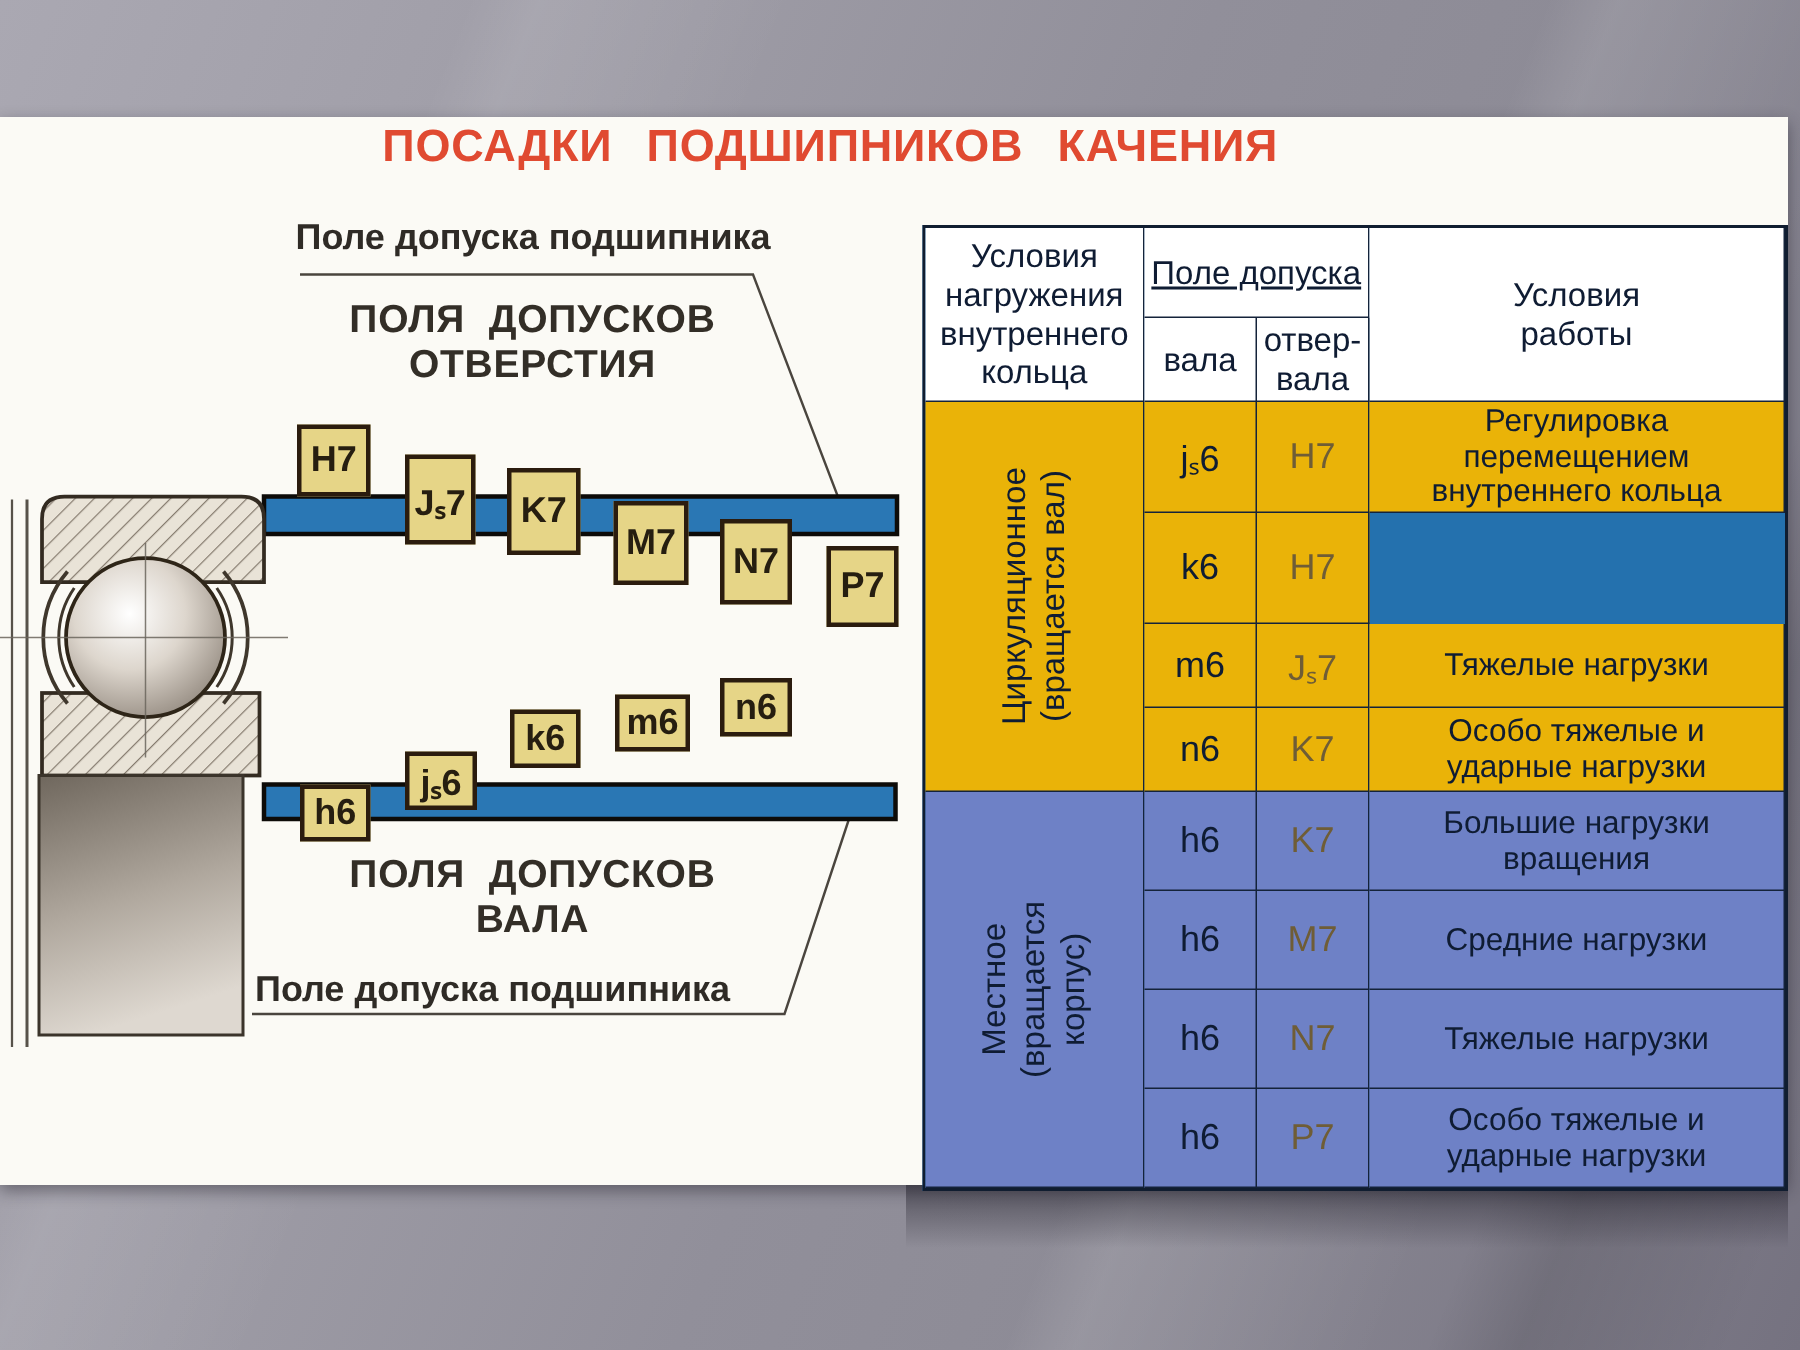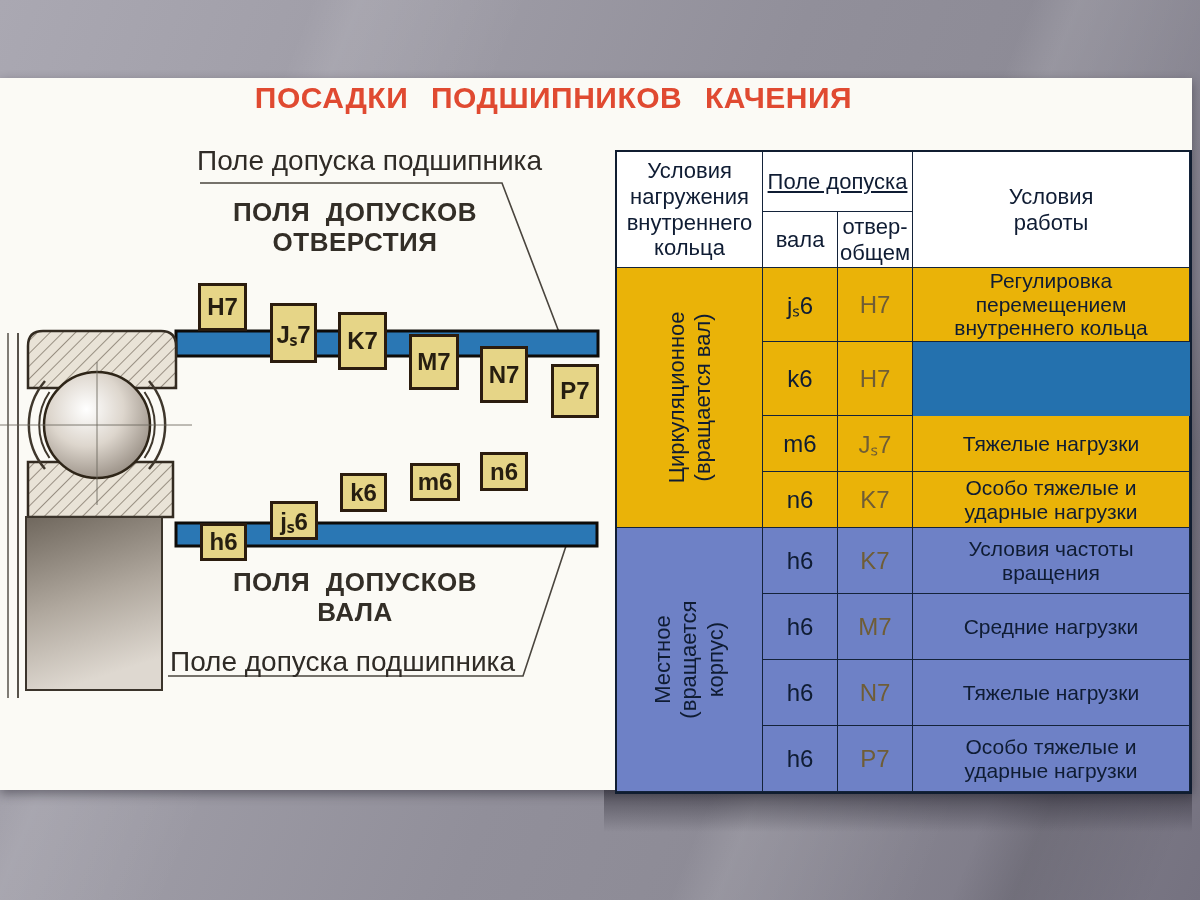--- a/index.html
+++ b/index.html
@@ -33,21 +33,21 @@
   .slide-title {
     position:absolute; top:81px; left:0; width:1107px; text-align:center;
     font-size:30px; font-weight:700; letter-spacing:0.5px; word-spacing:14px;
     color:#e04a31; z-index:3;
   }
 
   
   .diagram-svg { position:absolute; left:0; top:0; width:612px; height:900px; z-index:2; }
 
   .diagram-label {
-    position:absolute; font-size:28px; color:#2f2b26; z-index:3; white-space:nowrap;
+    position:absolute; font-size:24px; color:#2f2b26; z-index:3; white-space:nowrap;font-weight:bold;
   }
   .diagram-heading {
     position:absolute; font-size:26px; font-weight:700; color:#332e27;
     text-align:center; white-space:pre-line; line-height:1.15; letter-spacing:0.5px;
     word-spacing:8px; z-index:3;
   }
   .tolbox {
     position:absolute; display:flex; align-items:center; justify-content:center;
     background:#e6d587; border:3px solid #2b1c0e; color:#261e10;
     font-size:24px; font-weight:700; z-index:3;
@@ -163,21 +163,21 @@
   <div class="diagram-label" style="left:170px; top:646px;">Поле допуска подшипника</div>
 
   <div class="fits-table">
 
     <div class="cell hdr c1-span">Условия нагружения внутреннего кольца</div>
     <div class="cell hdr c23-span">Поле допуска</div>
     <div class="cell hdr c4-span">Условия
 работы</div>
     <div class="cell hdr" style="grid-column:2; grid-row:2;">вала</div>
     <div class="cell hdr" style="grid-column:3; grid-row:2;">отвер-
-общем</div>
+вала</div>
 
     <div class="cell g1 vlabel-cell g1-label">
       <div class="vlabel">Циркуляционное
 (вращается вал)</div>
     </div>
     <div class="cell g2 vlabel-cell g2-label">
       <div class="vlabel">Местное
 (вращается корпус)</div>
     </div>
 
@@ -194,21 +194,21 @@
     <div class="cell g1 val hole-val" style="grid-column:3; grid-row:5;">Jₛ7</div>
     <div class="cell g1 cond" style="grid-column:4; grid-row:5;">Тяжелые нагрузки</div>
 
     <div class="cell g1 val" style="grid-column:2; grid-row:6;">n6</div>
     <div class="cell g1 val hole-val" style="grid-column:3; grid-row:6;">K7</div>
     <div class="cell g1 cond" style="grid-column:4; grid-row:6;">Особо тяжелые и
 ударные нагрузки</div>
 
     <div class="cell g2 val" style="grid-column:2; grid-row:7;">h6</div>
     <div class="cell g2 val hole-val" style="grid-column:3; grid-row:7;">K7</div>
-    <div class="cell g2 cond" style="grid-column:4; grid-row:7;">Условия частоты
+    <div class="cell g2 cond" style="grid-column:4; grid-row:7;">Большие нагрузки
 вращения</div>
 
     <div class="cell g2 val" style="grid-column:2; grid-row:8;">h6</div>
     <div class="cell g2 val hole-val" style="grid-column:3; grid-row:8;">M7</div>
     <div class="cell g2 cond" style="grid-column:4; grid-row:8;">Средние нагрузки</div>
 
     <div class="cell g2 val" style="grid-column:2; grid-row:9;">h6</div>
     <div class="cell g2 val hole-val" style="grid-column:3; grid-row:9;">N7</div>
     <div class="cell g2 cond" style="grid-column:4; grid-row:9;">Тяжелые нагрузки</div>
 

